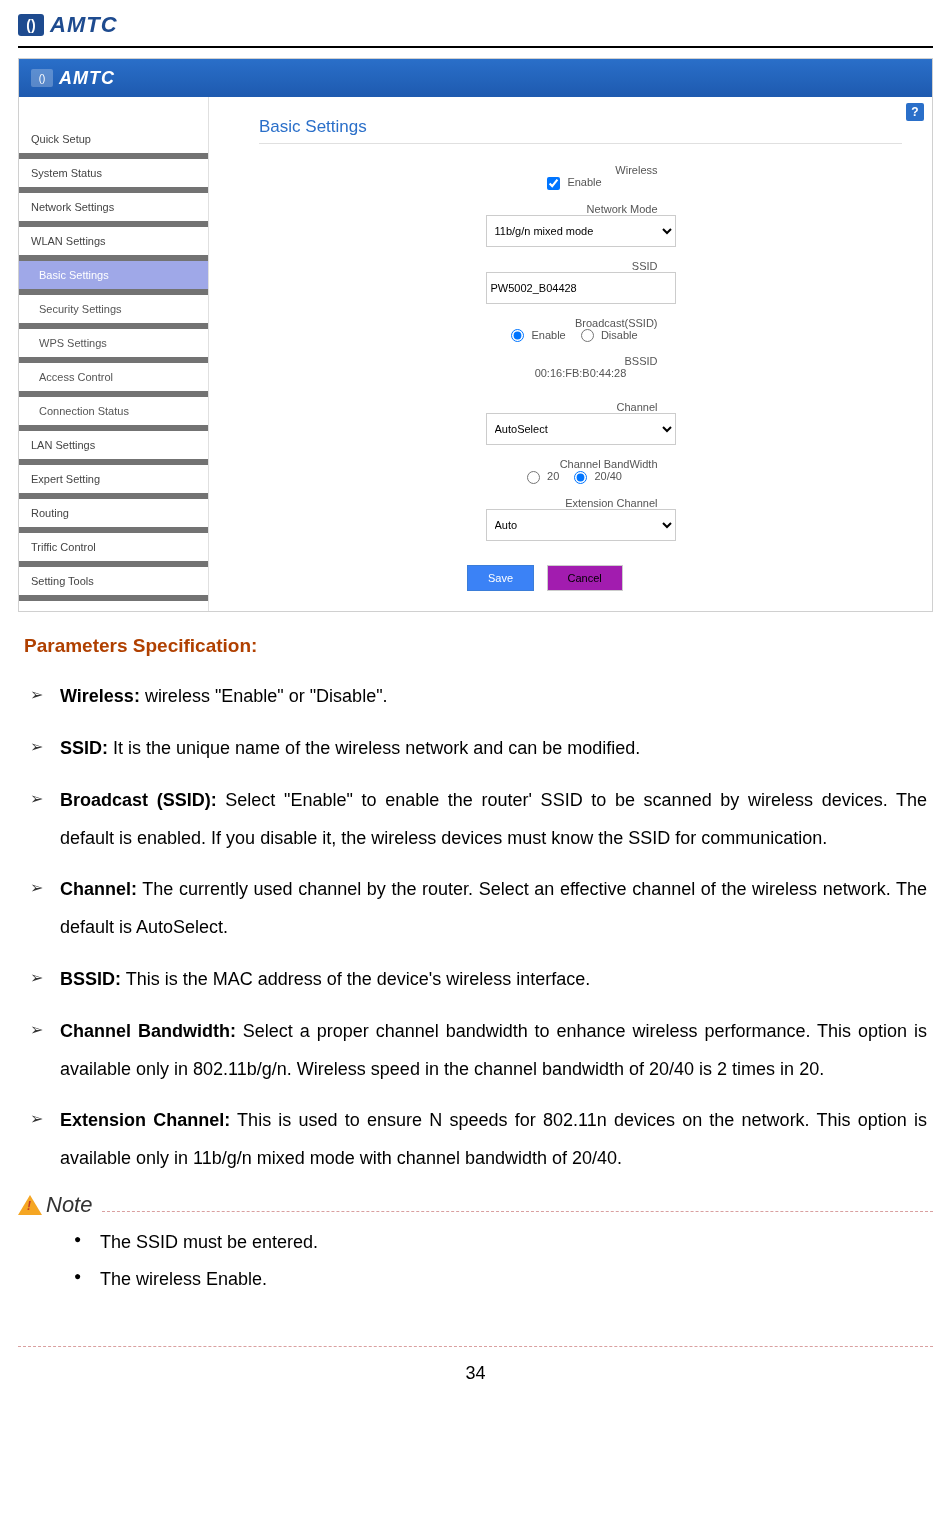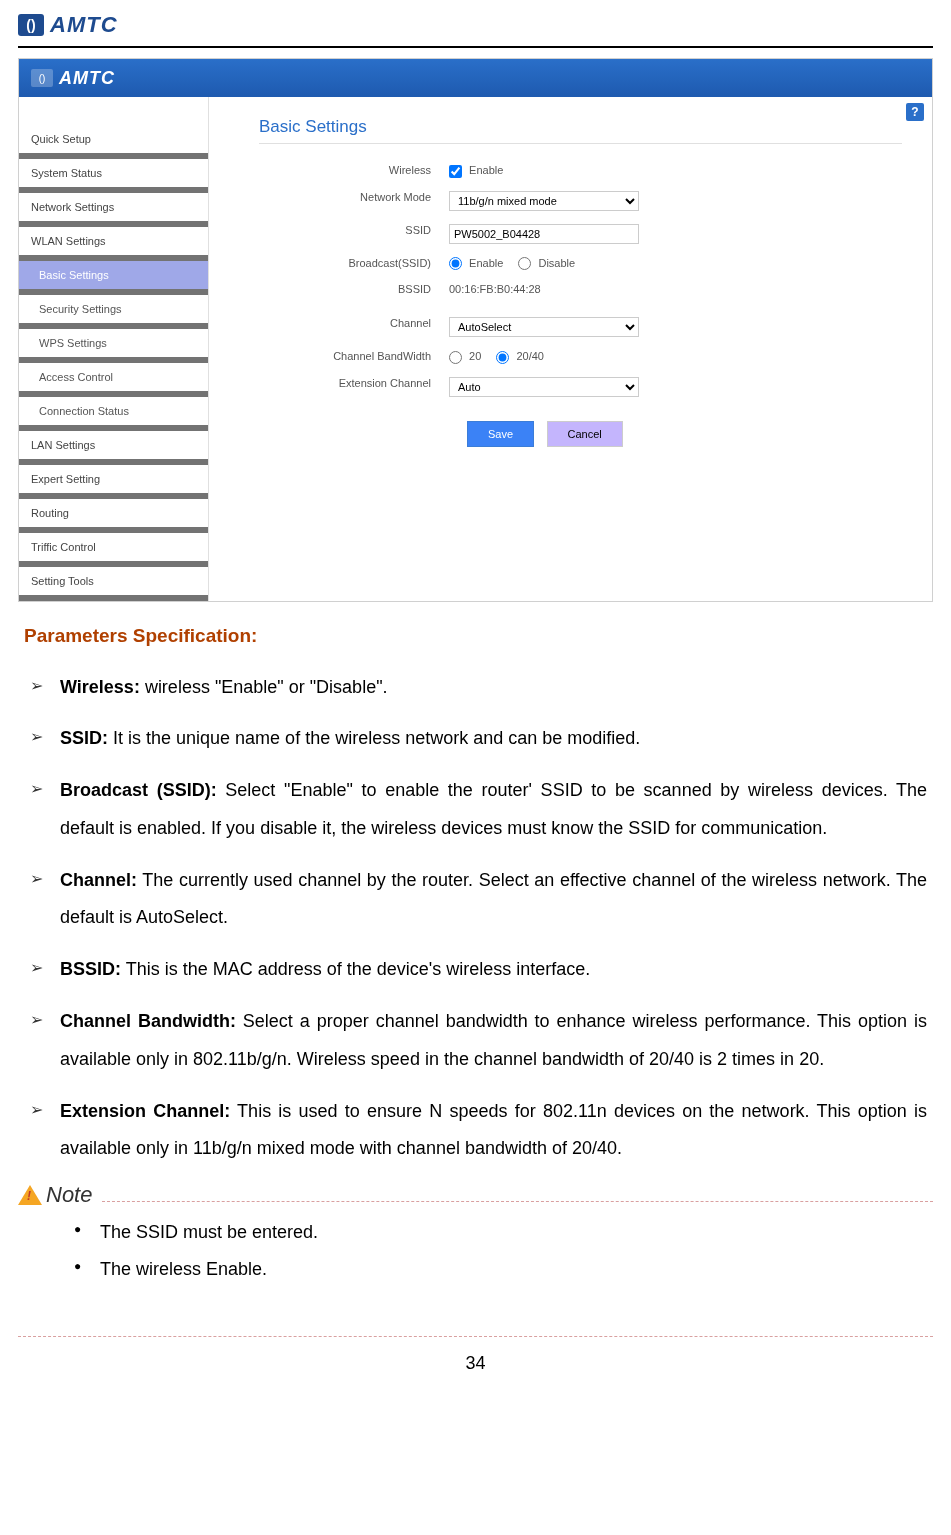--- a/index.html
+++ b/index.html
@@ -21,29 +21,29 @@
   .shot-body { display: flex; min-height: 430px; }
   .sidebar { width: 190px; border-right: 1px solid #e0e0e0; padding-top: 28px; font-size: 11px; }
   .side-item { padding: 8px 12px; border-bottom: 6px solid #737373; color: #444; cursor: pointer; }
   .side-item.active { background: #9fa8e8; color: #fff; padding-left: 20px; }
   .side-sub { padding-left: 20px; color: #555; }
   
   .content { flex: 1; padding: 20px 30px 20px 50px; position: relative; }
   .content-title { color: #2a6fc9; font-size: 17px; font-weight: normal; margin-bottom: 20px; border-bottom: 1px solid #e0e0e0; padding-bottom: 6px; }
   .help-q { position: absolute; right: 8px; top: 6px; width: 18px; height: 18px; background: #2a6fc9; color: #fff; font-size: 12px; font-weight: bold; display: flex; align-items: center; justify-content: center; border-radius: 2px; }
   
-  .form-row { display: flex; margin-bottom: 13px; font-size: 11px; color: #555; }
+  .form-row { display: flex; align-items: center; margin-bottom: 13px; font-size: 11px; color: #555; flex-direction: column; }
   .form-label { width: 190px; text-align: right; padding-right: 18px; }
-  .form-control select, .form-control input[type="text"] { width: 190px; height: 20px; border: 1px solid #ccc; font-size: 11px; padding: 0 4px; background: #fff; }
+  .form-control select, .form-control input[type="text"] { width: 190px; height: 32px; border: 1px solid #ccc; font-size: 11px; padding: 0 4px; background: #fff; }
   .form-control .static { font-size: 11px; color: #555; }
   .form-control label { margin-right: 12px; }
   .form-control input[type="checkbox"], .form-control input[type="radio"] { margin-right: 4px; vertical-align: middle; }
   
   .btn-row { margin-top: 24px; padding-left: 208px; }
-  .btn { display: inline-block; padding: 6px 20px; font-size: 11px; border: 1px solid #ccc; background: #c4b5fd; cursor: pointer; margin-right: 8px; }
+  .btn { display: inline-block; padding: 6px 20px; font-size: 11px; border: 1px solid #ccc; background: #a21caf; cursor: pointer; margin-right: 8px; }
   .btn.primary { background: #3b82f6; color: #fff; border-color: #3b7dd8; }
   
   .doc-content { padding: 20px 24px 0; font-size: 18px; line-height: 1.5; }
   .section-heading { color: #b04000; font-weight: bold; font-size: 19px; margin-bottom: 18px; }
   .param-list { list-style: none; }
   .param-list > li { position: relative; padding-left: 36px; margin-bottom: 14px; line-height: 2.1; text-align: justify; }
   .param-list > li::before { content: "➢"; position: absolute; left: 6px; top: 0; font-size: 16px; color: #333; }
   .param-list b { font-weight: bold; }
   
   .note-box { margin: 10px 18px 0; }

